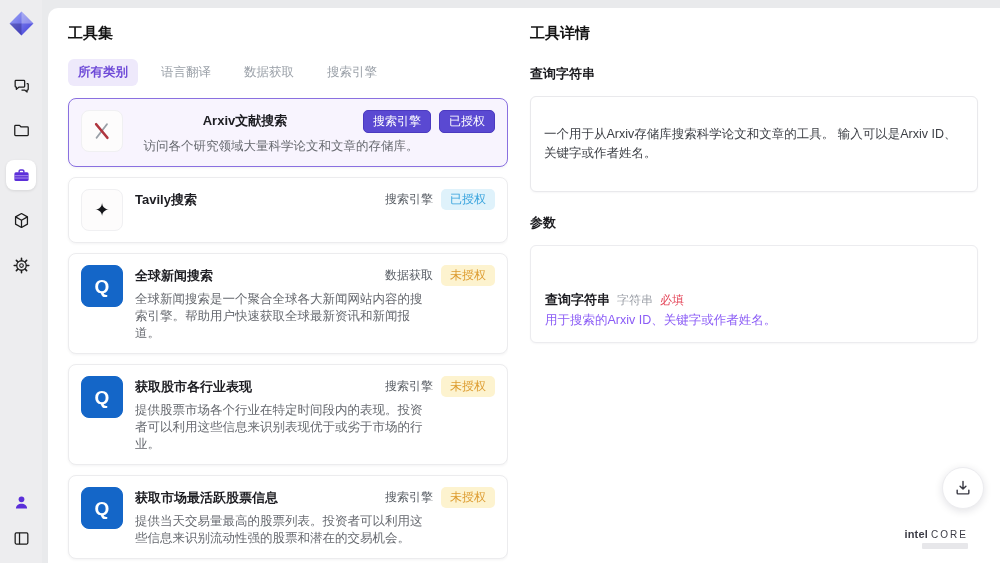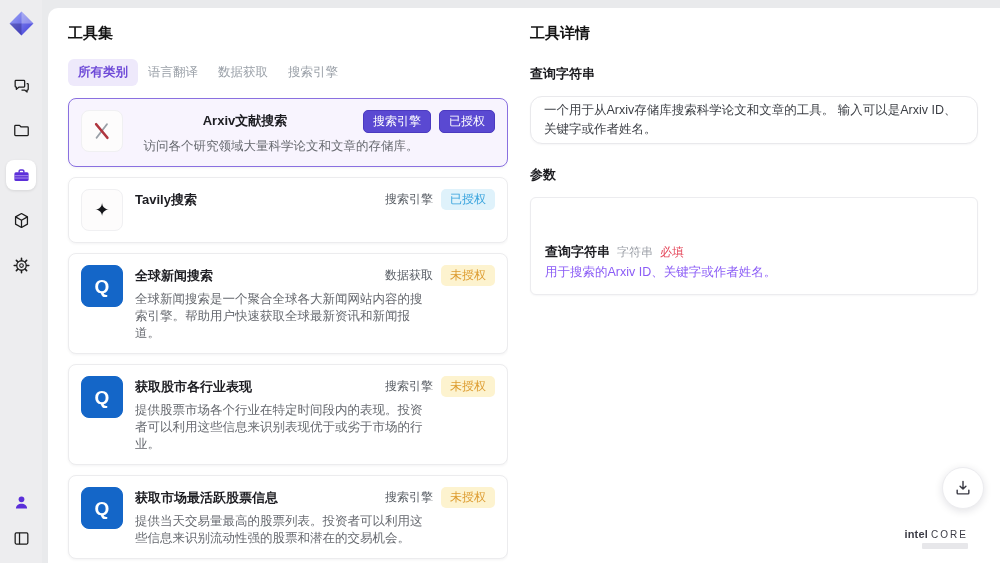--- a/index.html
+++ b/index.html
@@ -26,21 +26,21 @@
   .rail-bottom { margin-top:auto; margin-bottom:10px; display:flex; flex-direction:column; gap:6px; align-items:center; }
 
   
   .list-panel {
     position:absolute; left:48px; top:8px; width:488px; height:555px;
     background:#fff; border-radius:10px 10px 0 0; padding:16px 18px 4px 20px;
     overflow:hidden;
   }
   .panel-title { font-size:15px; font-weight:bold; color:#141414; }
 
-  .tabs { display:flex; gap:0; margin-top:16px; align-items:center; }
+  .tabs { display:flex; gap:13px; margin-top:16px; align-items:center; }
   .tab {
     font-size:12.5px; color:#9aa0a8; padding:5px 10px; border-radius:6px;
     cursor:pointer; white-space:nowrap;
   }
   .tab.active { color:#6f4bd8; background:#eee9fb; font-weight:bold; }
 
   .cards { margin-top:12px; display:flex; flex-direction:column; gap:10px; padding-right:10px; }
   .card {
     background:#fff; border:1px solid #ececee; border-radius:8px;
     box-shadow:0 1px 3px rgba(20,20,40,.05);
@@ -74,23 +74,23 @@
   .scroll-arrow.down { bottom:0; }
   .scroll-thumb { position:absolute; left:3px; top:14px; width:6px; height:184px; background:#b5b5b8; border-radius:3px; }
 
   
   .detail-panel {
     position:absolute; left:508px; top:8px; width:492px; height:555px;
     background:#fff; border-radius:10px 0 0 0; padding:16px 22px;
   }
   .section-heading { font-size:13px; font-weight:bold; color:#1b1b1f; margin-top:22px; }
   .info-box {
-    margin-top:13px; border:1px solid #e9e9ec; border-radius:12px;
+    margin-top:13px; border:1px solid #e9e9ec; border-radius:6px;
     background:#fff; box-shadow:0 1px 2px rgba(20,20,40,.04);
-    padding:4px 13px; font-size:12.5px; color:#3c3f45; line-height:1.5;
+    padding:28px 13px; font-size:12.5px; color:#3c3f45; line-height:1.5;
   }
   .param-box {
     margin-top:13px; border:1px solid #ececef; border-radius:6px;
     background:#fff; box-shadow:0 1px 2px rgba(20,20,40,.04);
     padding:13px 14px;
   }
   .param-head { display:flex; align-items:baseline; gap:7px; }
   .param-name { font-size:13px; font-weight:bold; color:#1d1d22;margin-top:32px; }
   .param-type { font-size:12px; color:#9a9ea6; }
   .param-required { font-size:12px; color:#e5495c; }

